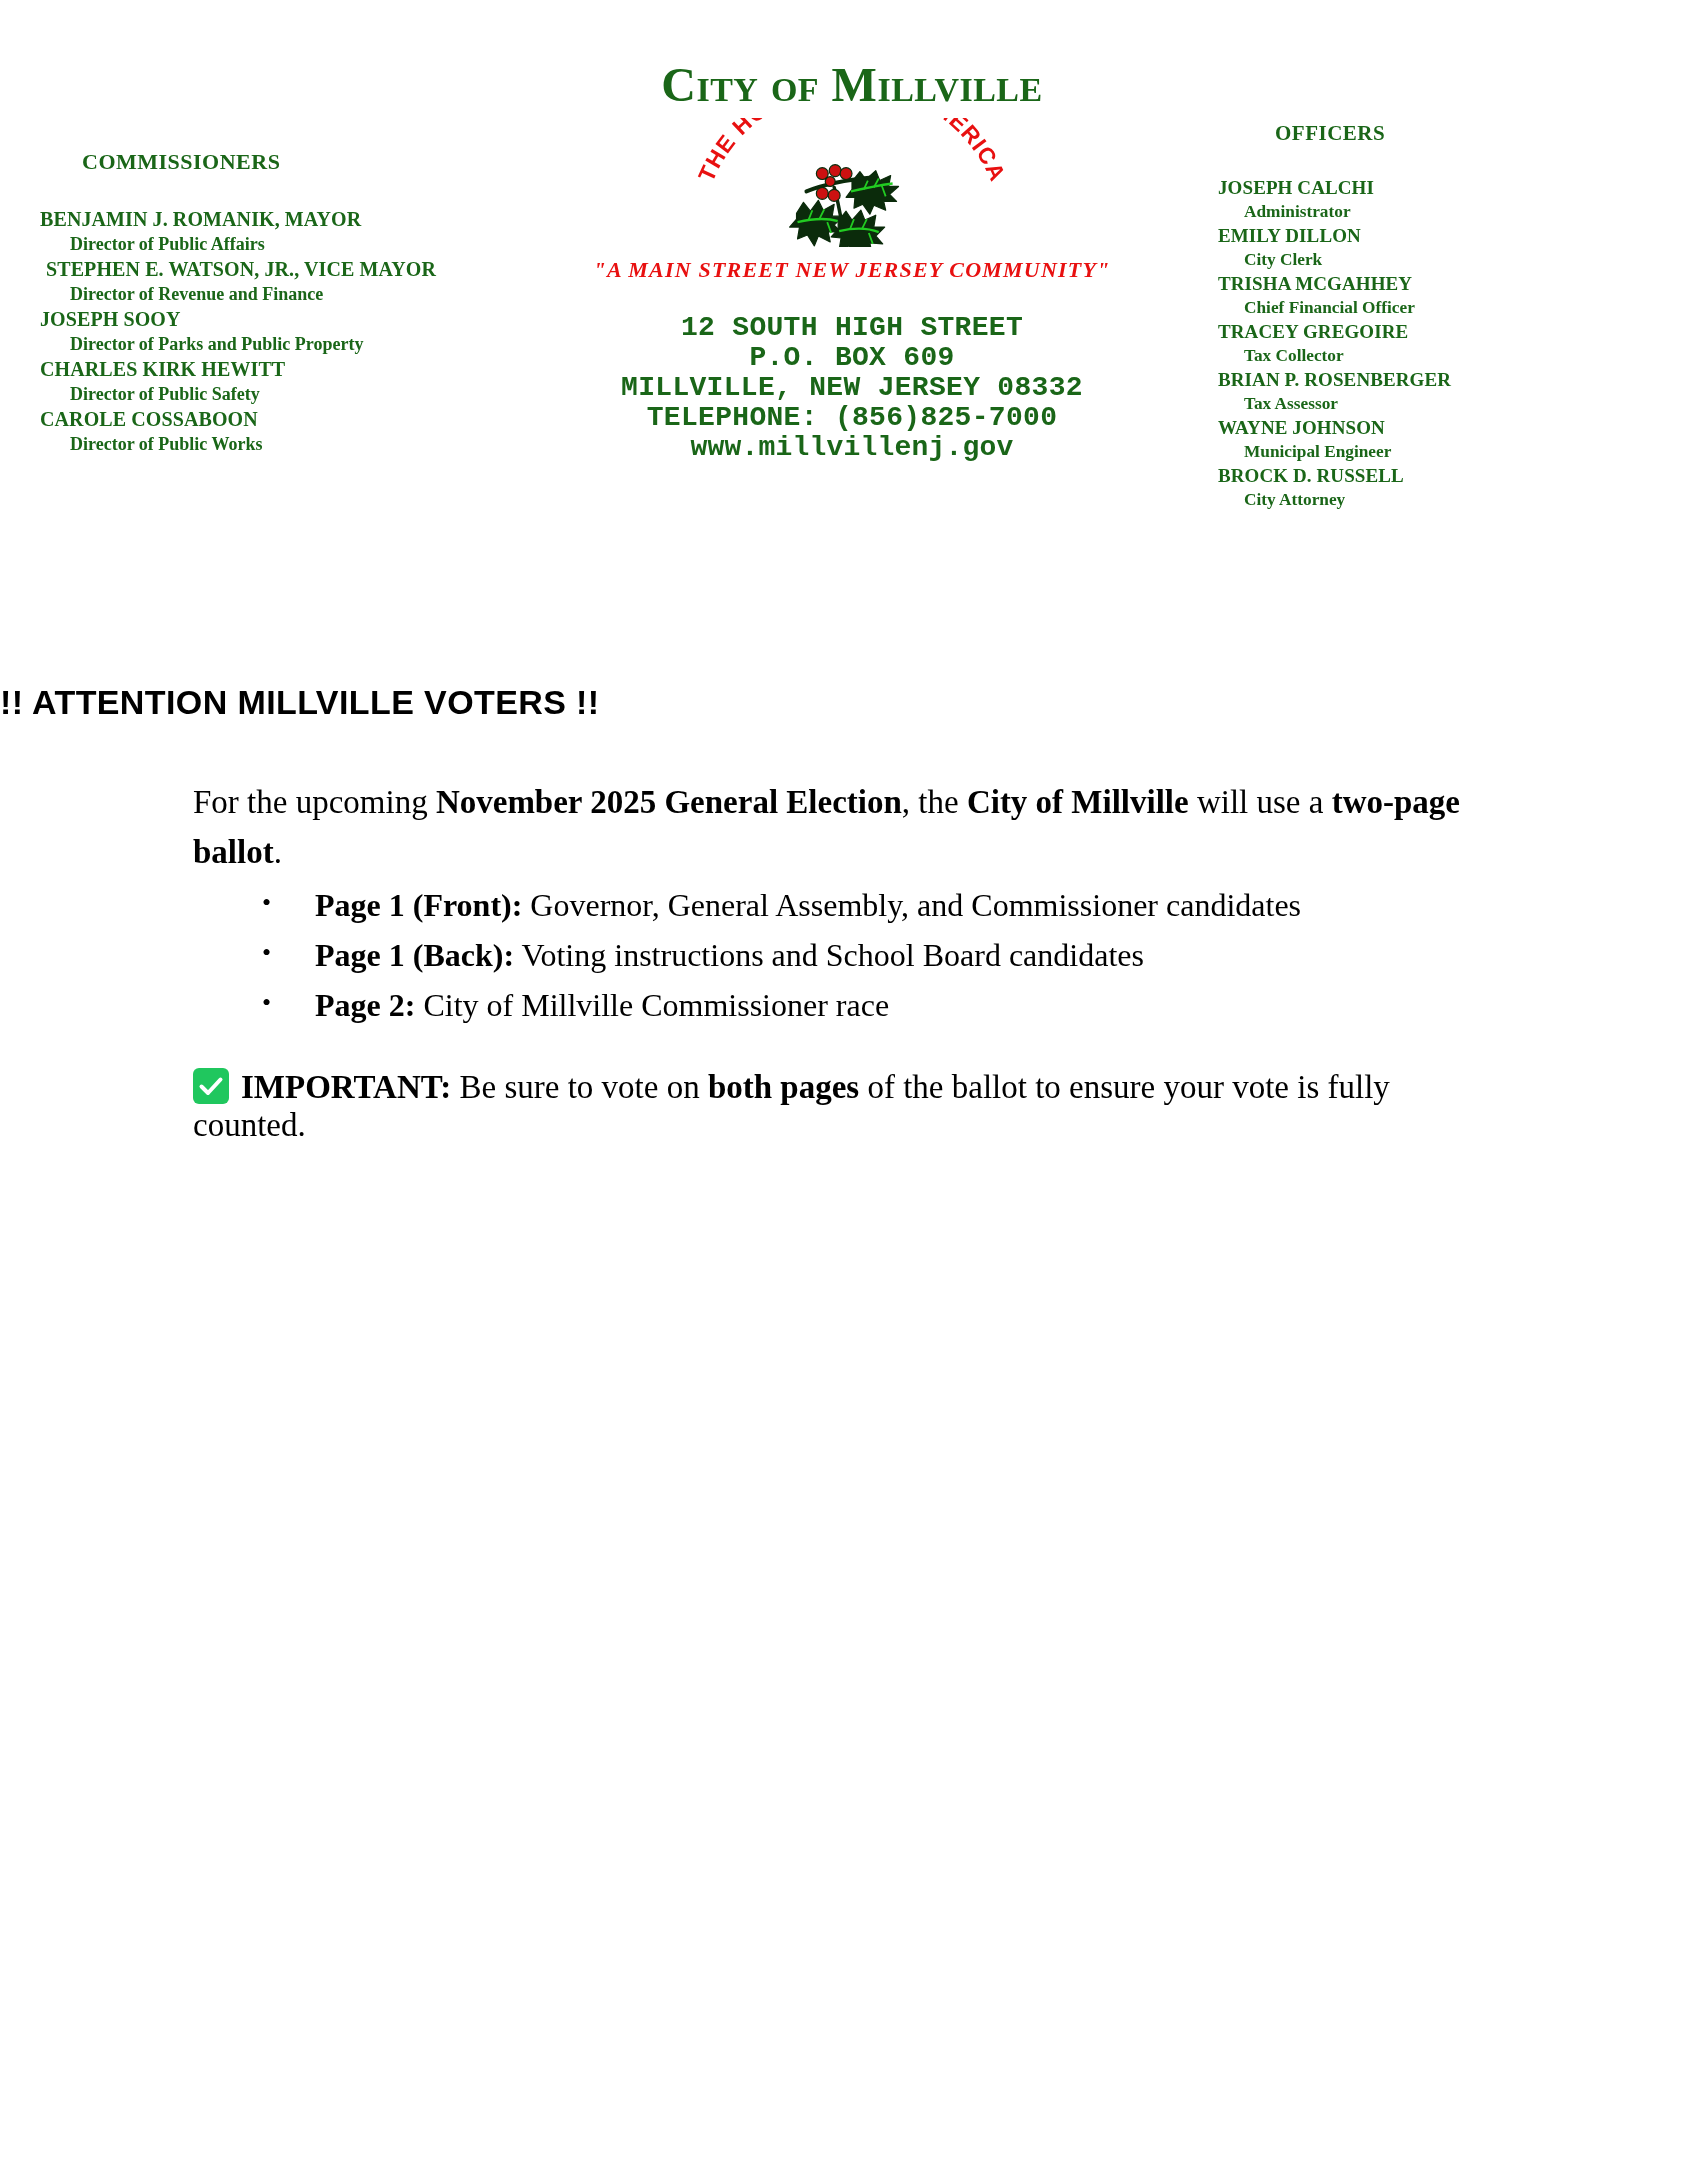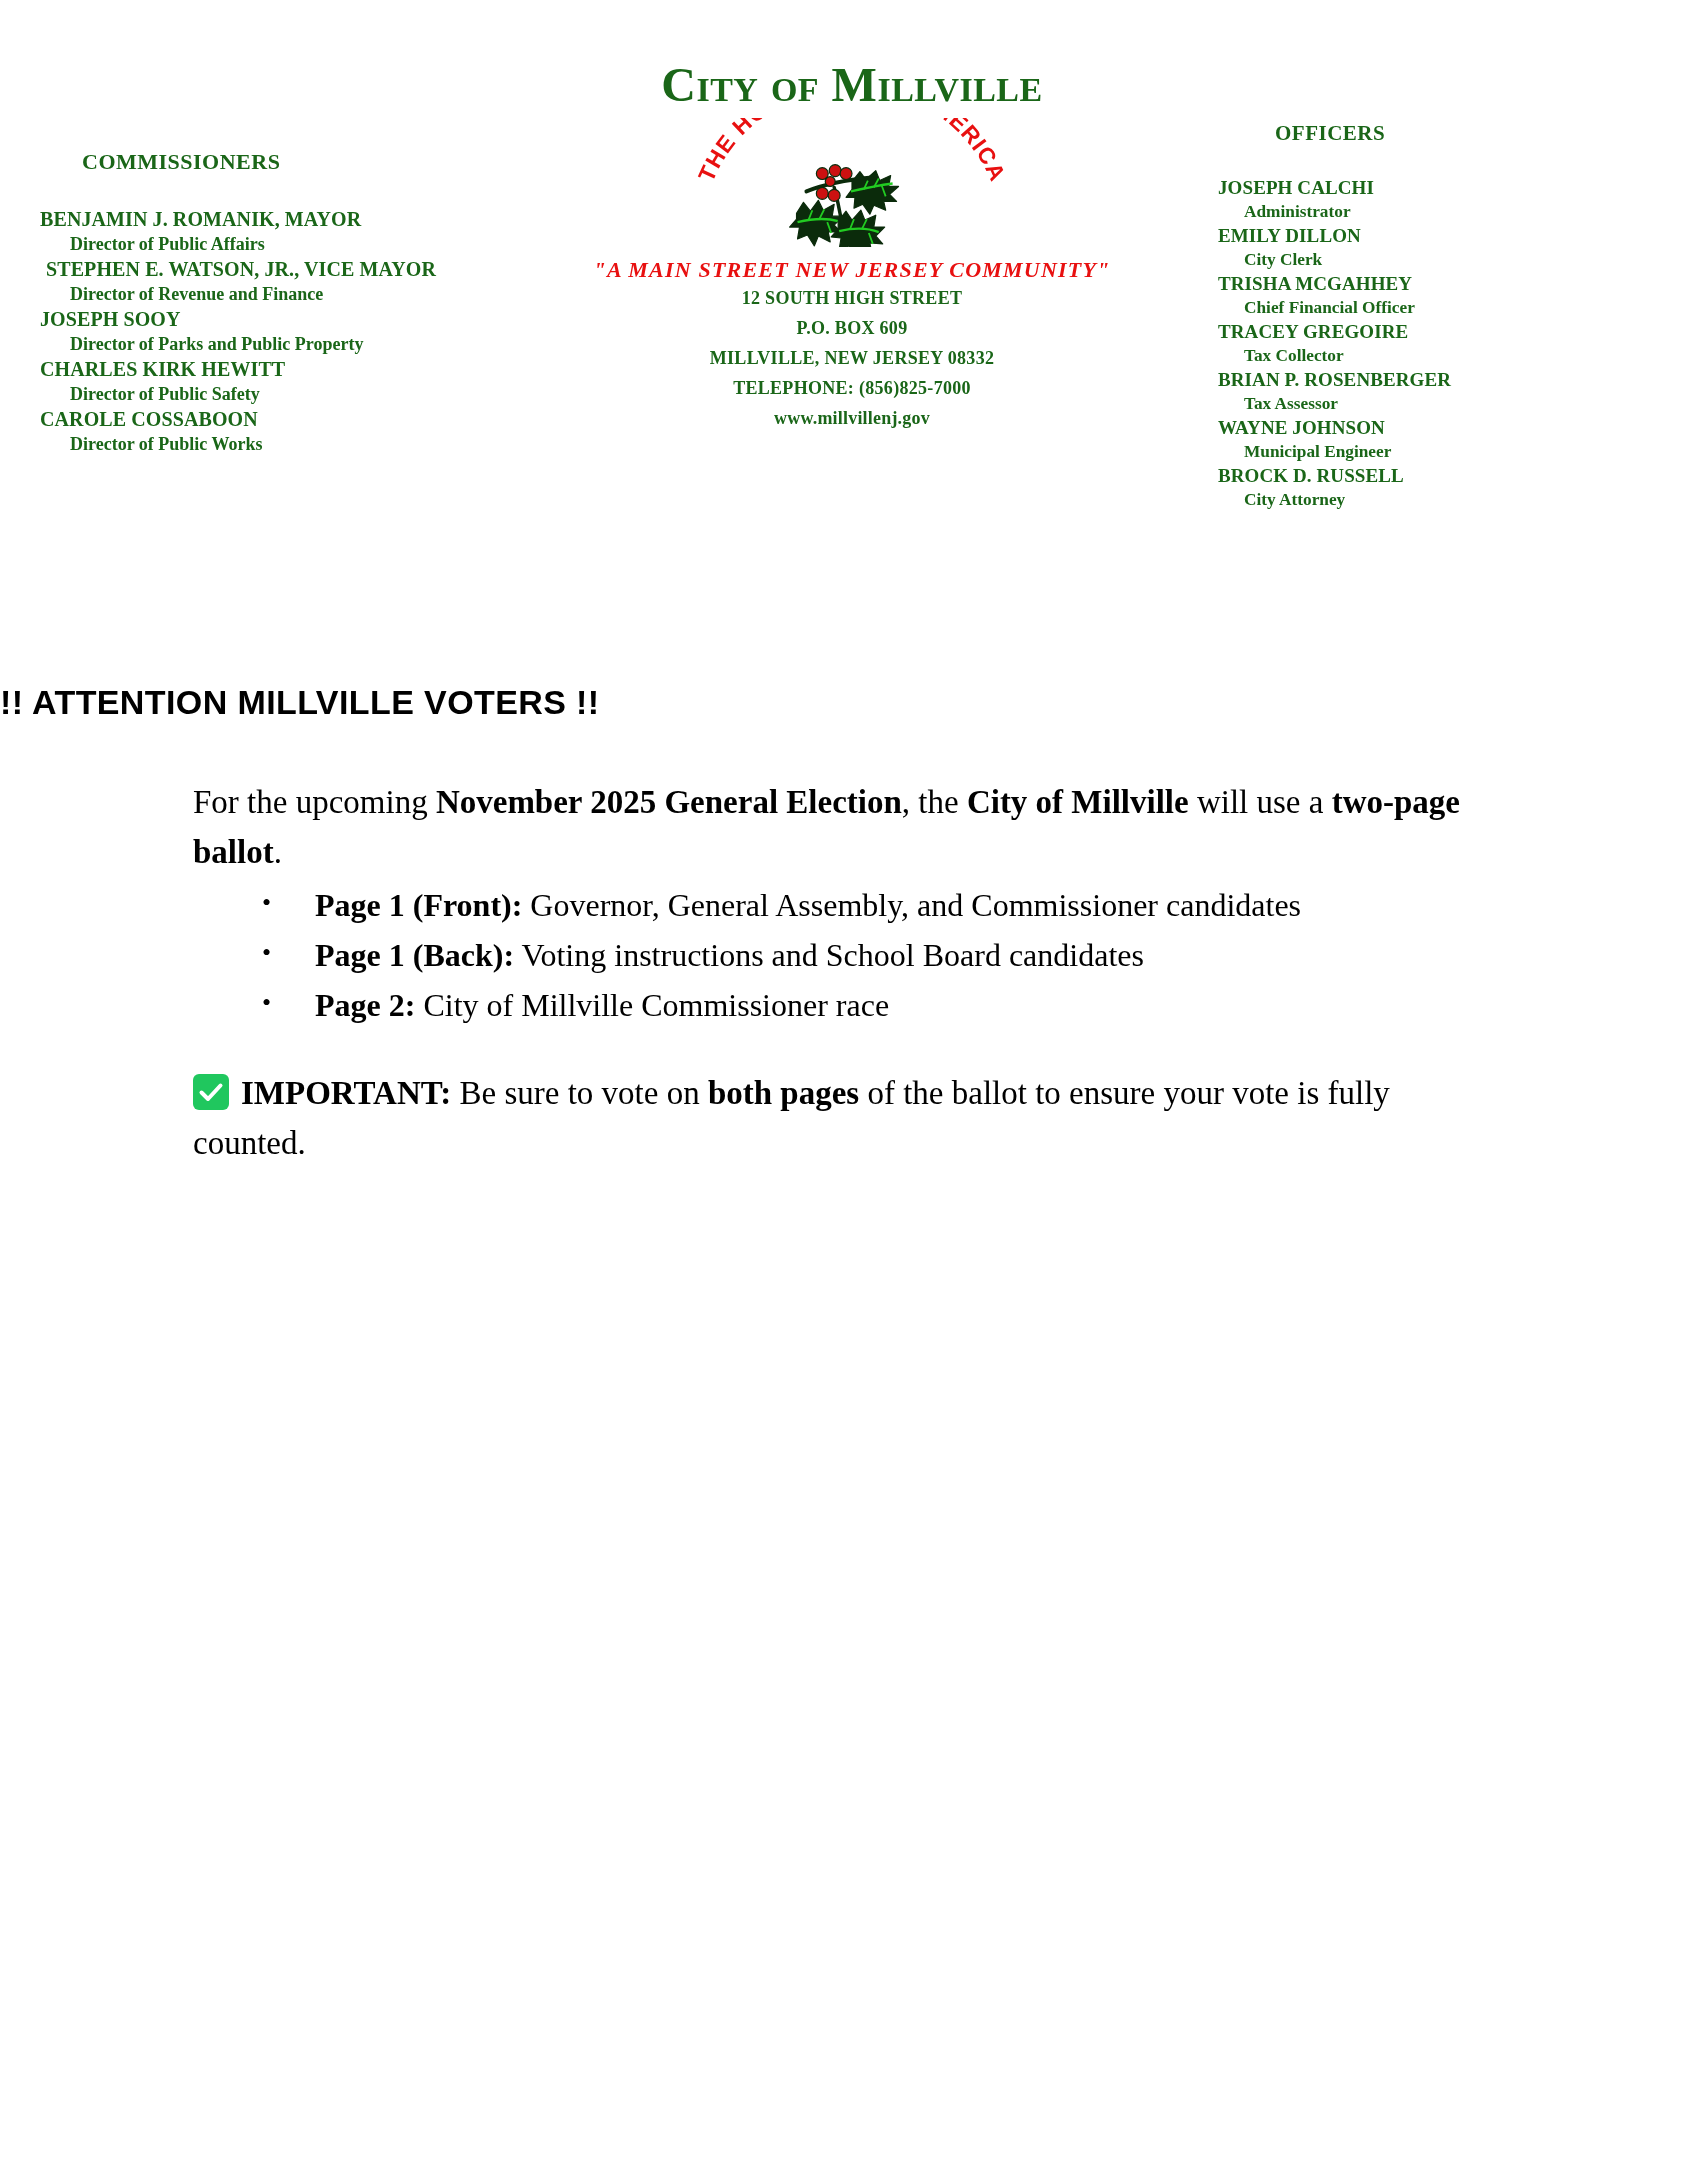--- a/index.html
+++ b/index.html
@@ -114,24 +114,25 @@
     font-family: "Liberation Serif", "DejaVu Serif", serif;
     font-weight: bold;
     font-style: italic;
     font-size: 22px;
     letter-spacing: 1.2px;
     margin-top: 10px;
     white-space: nowrap;
   }
 
   .address {
+    margin-top: 30px;
     color: #1a6618;
-    font-family: Liberation Serif, serif;
-    font-weight: bold;
-    font-size: 18px;
+    font-family: Liberation Mono, monospace;
+    font-weight: bold;
+    font-size: 28px;
     line-height: 30px;
     letter-spacing: 0.3px;
   }
   .address .website { letter-spacing: 0.2px; }
 
   
   .doc-body {
     position: absolute;
     left: 0;
     top: 683px;
@@ -171,21 +172,21 @@
     left: 0;
     top: -2px;
     font-size: 26px;
     line-height: 50px;
   }
   ul.page-list li b { font-weight: bold; }
 
   .important-block {
     margin: 38px 198px 0 193px;
     font-size: 33px;
-    line-height: 50px;
+    line-height: 38px;
     font-family: "Liberation Serif", "DejaVu Serif", serif;
   }
   .check-icon {
     display: inline-block;
     vertical-align: -6px;
     width: 36px;
     height: 36px;
     margin-right: 12px;
   }
   .important-block b { font-weight: bold; }

